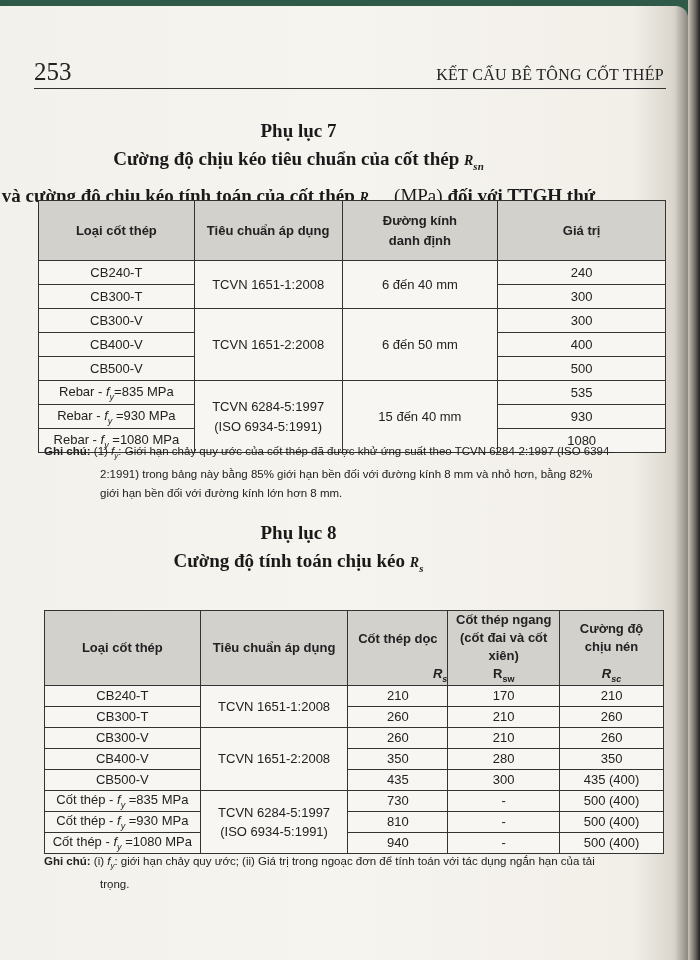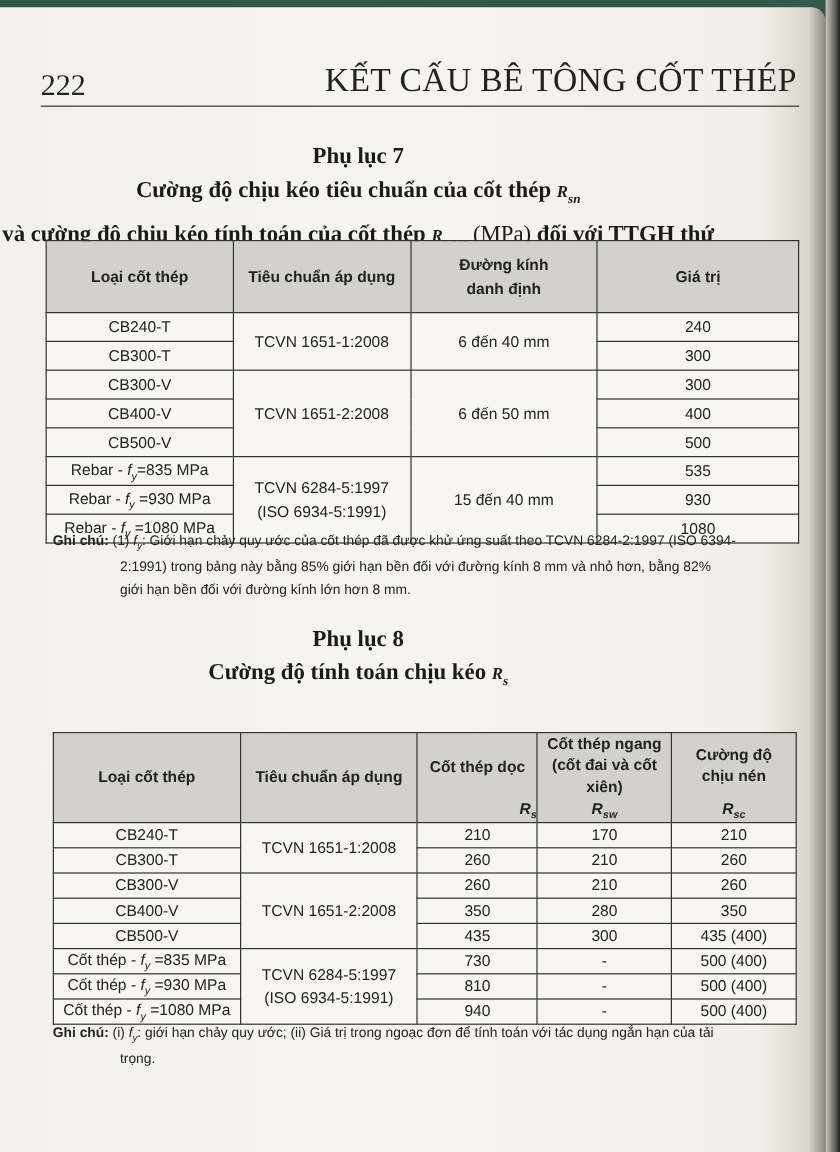--- a/index.html
+++ b/index.html
@@ -20,21 +20,21 @@
   .header {
     position:absolute; left:34px; top:46px; width:632px; height:36px;
     border-bottom:1.5px solid #333;
   }
   .page-num {
     position:absolute; left:0; bottom:2px;
     font-family:"Liberation Serif", serif; font-size:25px; color:#222;
   }
   .running-title {
     position:absolute; right:2px; bottom:4px;
-    font-family:"Liberation Serif", serif; font-size:28px; color:#222; letter-spacing:0.3px;
+    font-family:"Liberation Serif", serif; font-size:16px; color:#222; letter-spacing:0.3px;
   }
   .title-block { position:absolute; left:0; width:597px; text-align:center;
     font-family:"Liberation Serif", serif; font-weight:bold; color:#1a1a1a; }
   .t1 { font-size:19px; line-height:26px; }
   .t2 { font-size:19px; line-height:30px; }
   .sub { font-style:italic; font-size:14px; }
   .sub-small { font-style:italic; font-size:11px; }
   .paren { font-weight:normal; }
   table { border-collapse:collapse; position:absolute; font-family:"Liberation Sans", sans-serif; color:#222; }
   td, th { border:1px solid #333; text-align:center; padding:0; font-size:13px; }
@@ -44,21 +44,21 @@
   .note b { font-weight:bold; }
   .indent { padding-left:56px; display:block; }
   i.fy { font-style:italic; }
 </style>
 </head>
 <body>
 
 <div class="page">
 
   <div class="header">
-    <span class="page-num">222</span>
+    <span class="page-num">253</span>
     <span class="running-title">KẾT CẤU BÊ TÔNG CỐT THÉP</span>
   </div>
 
   <div class="title-block" style="top:112px;">
     <div class="t1">Phụ lục 7</div>
     <div class="t2">
       <span>Cường độ chịu kéo tiêu chuẩn của cốt thép </span><span class="sub">R</span><sub class="sub-small">sn</sub>
     </div>
     <div class="t2">
       <span>và cường độ chịu kéo tính toán của cốt thép </span><span class="sub">R</span><sub class="sub-small">s,ser</sub><span class="paren"> (MPa) </span><span>đối với TTGH thứ hai</span>
@@ -147,21 +147,21 @@
     <tbody>
         <tr style="height:44px;">
       <th rowspan="2">Loại cốt thép</th>
       <th rowspan="2">Tiêu chuẩn áp dụng</th>
       <th style="border-bottom:none;">Cốt thép dọc</th>
       <th style="line-height:18px;border-bottom:none;"><span>Cốt thép ngang</span><br><span>(cốt đai và cốt xiên)</span></th>
       <th style="line-height:18px;border-bottom:none;"><span>Cường độ</span><br><span>chịu nén</span></th>
     </tr>
     <tr style="height:20px;">
       <th style="border-top:none;font-style:italic;text-align:right;"><span>R</span><sub style="font-size:9px;">s</sub></th>
-      <th style="border-top:none;font-style:italic;text-align:center;"><span>R</span><sub style="font-size:9px;">sw</sub></th>
+      <th style="border-top:none;text-align:center;"><span>R</span><sub style="font-size:9px;">sw</sub></th>
       <th style="border-top:none;font-style:italic;"><span>R</span><sub style="font-size:9px;">sc</sub></th>
     </tr>
     <tr style="height:21px;">
       <td>CB240-T</td>
       <td rowspan="2">TCVN 1651-1:2008</td>
       <td>210</td>
       <td>170</td>
       <td>210</td>
     </tr>
     <tr style="height:21px;">

